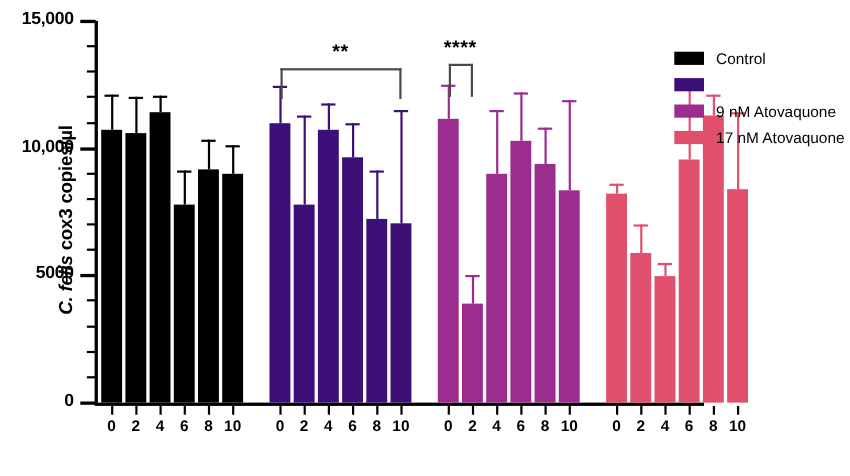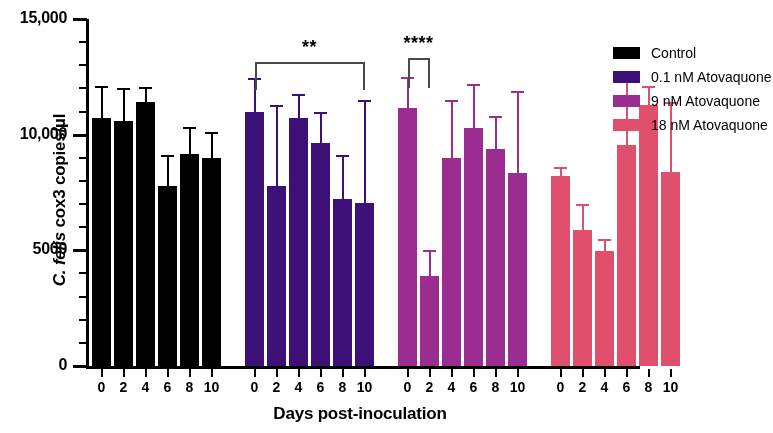--- a/index.html
+++ b/index.html
@@ -329,34 +329,32 @@
       <div class="sig-line-h" style="left: 254.5px; top: 62px; width: 110px;"></div>
       <div class="sig-line-v" style="left: 254.5px; top: 62px; height: 28px;"></div>
       <div class="sig-line-v" style="left: 362.5px; top: 62px; height: 28px;"></div>
       <div class="sig-star" style="left: 214.5px; width: 190px; top: 38px;">**</div>
       <div class="sig-line-h" style="left: 407.5px; top: 58px; width: 22px;"></div>
       <div class="sig-line-v" style="left: 407.5px; top: 58px; height: 30px;"></div>
       <div class="sig-line-v" style="left: 427.5px; top: 58px; height: 30px;"></div>
       <div class="sig-star" style="left: 367.5px; width: 102px; top: 34px;">****</div>
     </div>
 
-  <div class="xlabel">Days post-inoculation</div>
 
   <div class="legend" id="legend">
       <div class="legend-row">
         <div class="legend-swatch" style="background: rgb(0, 0, 0);"></div>
         <div class="legend-text">Control</div>
       </div>
       <div class="legend-row">
         <div class="legend-swatch" style="background: rgb(61, 16, 120);"></div>
-        <div class="legend-text">0.1 nM Atovaquone</div>
       </div>
       <div class="legend-row">
         <div class="legend-swatch" style="background: rgb(156, 45, 144);"></div>
         <div class="legend-text">9 nM Atovaquone</div>
       </div>
       <div class="legend-row">
         <div class="legend-swatch" style="background: rgb(224, 80, 108);"></div>
-        <div class="legend-text">18 nM Atovaquone</div>
+        <div class="legend-text">17 nM Atovaquone</div>
       </div>
     </div>
 
 </div>
 
 </body></html>

